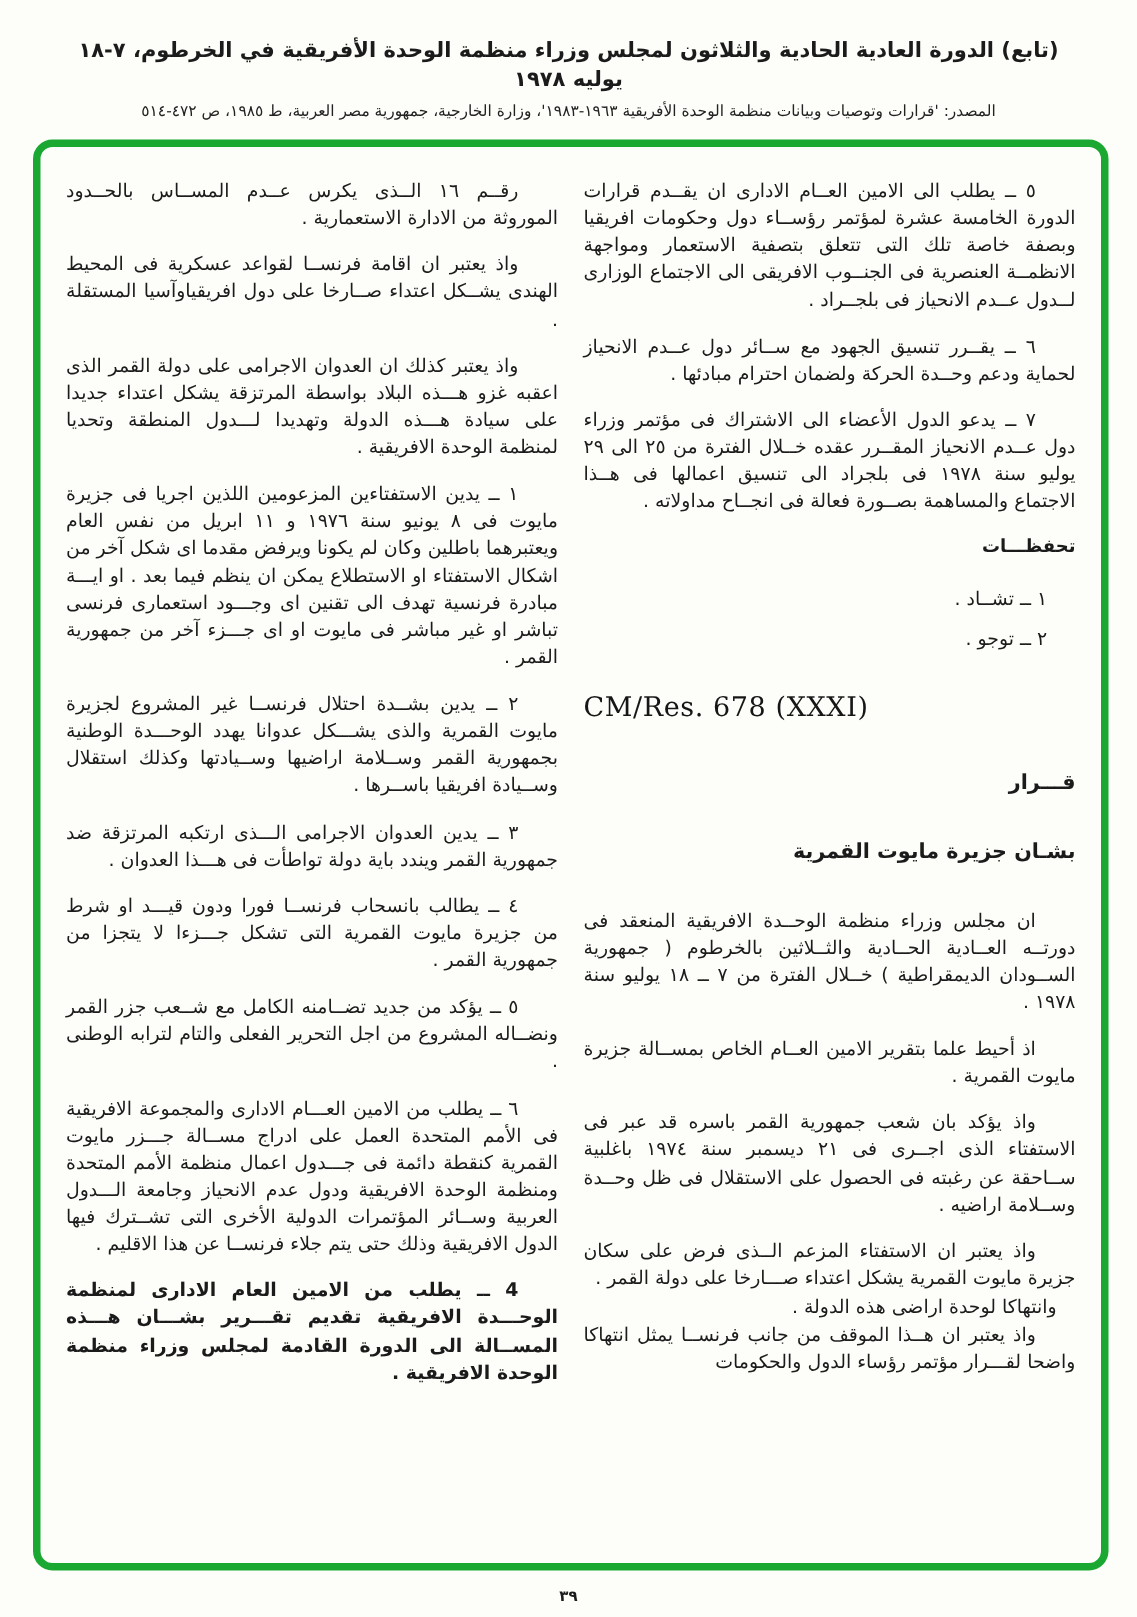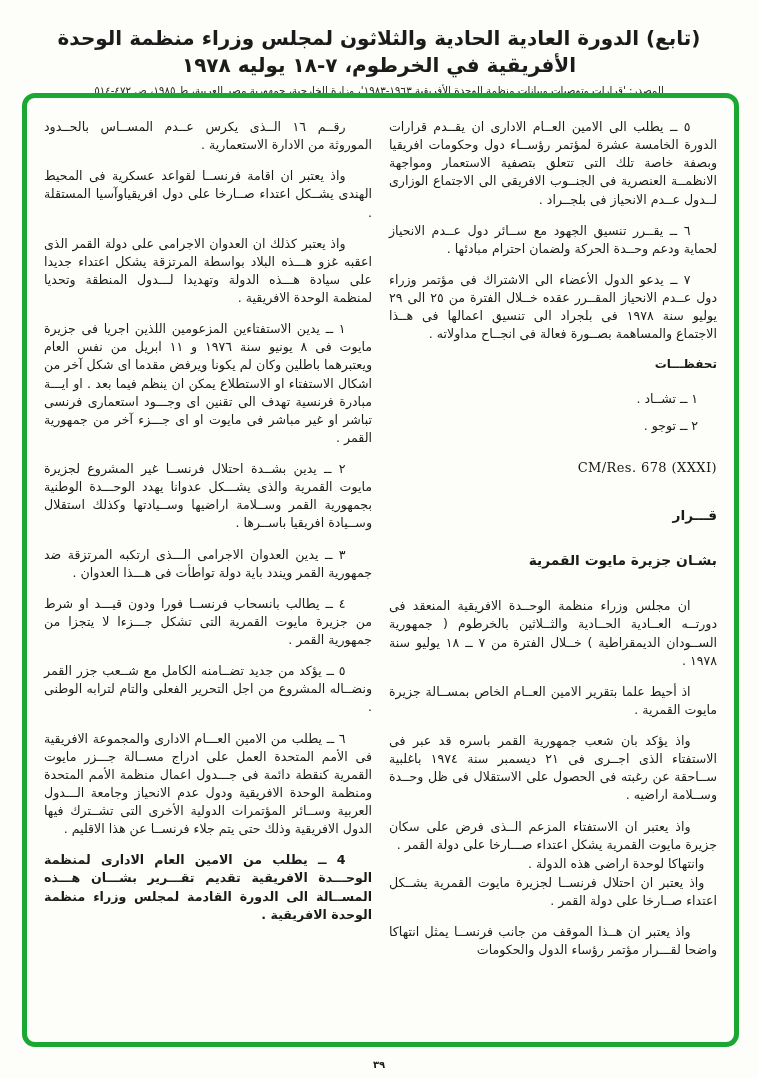--- a/index.html
+++ b/index.html
@@ -9,21 +9,21 @@
     font-family: "DejaVu Sans", sans-serif;
     color: #1b1b1b;
     position: relative;
     overflow: hidden;
   }
   .page { width: 758px; height: 1078px; position: relative; direction: rtl; }
 
   
   .doc-header { padding-top: 25px; text-align: center; direction: rtl; }
   .doc-header .h1 {
-    font-weight: bold; font-size: 20px; line-height: 1.35;
+    font-weight: bold; font-size: 14px; line-height: 1.35;
     letter-spacing: 0; padding: 0 40px;
   }
   .doc-header .h2 {
     font-weight: normal; font-size: 10.3px; margin-top: 5px;
     padding: 0 46px; color: #222;
   }
 
   
   .green-box {
     position: absolute; left: 22px; top: 93px;
@@ -42,22 +42,22 @@
   
   .para { margin: 0 0 13px; text-indent: 2.1em; }
   .para.tight { margin-bottom: 1px; }
   .para.small-indent { text-indent: 1em; }
   .para.bold { font-weight: bold; }
 
   .sec-head { font-weight: bold; font-size: 12px; margin: 8px 0 16px; text-indent: 0; }
   .res-item { margin: 0 0 9px; padding-right: 1.5em; }
 
   .code-line {
-    direction: ltr; text-align: right; unicode-bidi: embed;
-    font-family: "DejaVu Serif", serif; font-size: 13px;
+    direction: ltr; text-align: left; unicode-bidi: embed;
+    font-family: "DejaVu Serif", serif; font-size: 18px;
     letter-spacing: 0.4px; margin: 24px 0 0; color: #161616;
   }
   .c-head { text-align: right; font-weight: bold; font-size: 13.8px; margin: 26px 0 0; text-indent: 0; }
   .c-head.first { margin-top: 28px; }
   .after-heads { margin-top: 26px; }
 
   
   .page-number {
     position: absolute; left: 0; right: 0; bottom: 8px;
     text-align: center; font-weight: bold; font-size: 10px;
@@ -86,21 +86,20 @@
 
       <div class="code-line">CM/Res. 678 (XXXI)</div>
       <div class="c-head first">قـــرار</div>
       <div class="c-head">بشـان جزيرة مايوت القمرية</div>
 
       <p class="para after-heads">ان مجلس وزراء منظمة الوحــدة الافريقية المنعقد فى دورتــه العــادية الحــادية والثــلاثين بالخرطوم ( جمهورية الســودان الديمقراطية ) خــلال الفترة من ٧ ــ ١٨ يوليو سنة ١٩٧٨ .</p>
       <p class="para">اذ أحيط علما بتقرير الامين العــام الخاص بمســالة جزيرة مايوت القمرية .</p>
       <p class="para">واذ يؤكد بان شعب جمهورية القمر باسره قد عبر فى الاستفتاء الذى اجــرى فى ٢١ ديسمبر سنة ١٩٧٤ باغلبية ســاحقة عن رغبته فى الحصول على الاستقلال فى ظل وحــدة وســلامة اراضيه .</p>
       <p class="para tight">واذ يعتبر ان الاستفتاء المزعم الــذى فرض على سكان جزيرة مايوت القمرية يشكل اعتداء صـــارخا على دولة القمر .</p>
       <p class="para tight small-indent">وانتهاكا لوحدة اراضى هذه الدولة .</p>
-      <p class="para small-indent">واذ يعتبر ان احتلال فرنســا لجزيرة مايوت القمرية يشــكل اعتداء صــارخا على دولة القمر .</p>
       <p class="para">واذ يعتبر ان هــذا الموقف من جانب فرنســا يمثل انتهاكا واضحا لقـــرار مؤتمر رؤساء الدول والحكومات</p>
     </div>
 
     <div class="col">
       <p class="para">رقــم ١٦ الــذى يكرس عــدم المســاس بالحــدود الموروثة من الادارة الاستعمارية .</p>
       <p class="para">واذ يعتبر ان اقامة فرنســا لقواعد عسكرية فى المحيط الهندى يشــكل اعتداء صــارخا على دول افريقياوآسيا المستقلة .</p>
       <p class="para">واذ يعتبر كذلك ان العدوان الاجرامى على دولة القمر الذى اعقبه غزو هـــذه البلاد بواسطة المرتزقة يشكل اعتداء جديدا على سيادة هـــذه الدولة وتهديدا لـــدول المنطقة وتحديا لمنظمة الوحدة الافريقية .</p>
 
       <p class="para">١ ــ يدين الاستفتاءين المزعومين اللذين اجريا فى جزيرة مايوت فى ٨ يونيو سنة ١٩٧٦ و ١١ ابريل من نفس العام ويعتبرهما باطلين وكان لم يكونا ويرفض مقدما اى شكل آخر من اشكال الاستفتاء او الاستطلاع يمكن ان ينظم فيما بعد . او ايـــة مبادرة فرنسية تهدف الى تقنين اى وجـــود استعمارى فرنسى تباشر او غير مباشر فى مايوت او اى جـــزء آخر من جمهورية القمر .</p>
       <p class="para">٢ ــ يدين بشــدة احتلال فرنســا غير المشروع لجزيرة مايوت القمرية والذى يشـــكل عدوانا يهدد الوحـــدة الوطنية بجمهورية القمر وســلامة اراضيها وســيادتها وكذلك استقلال وســيادة افريقيا باســرها .</p>

